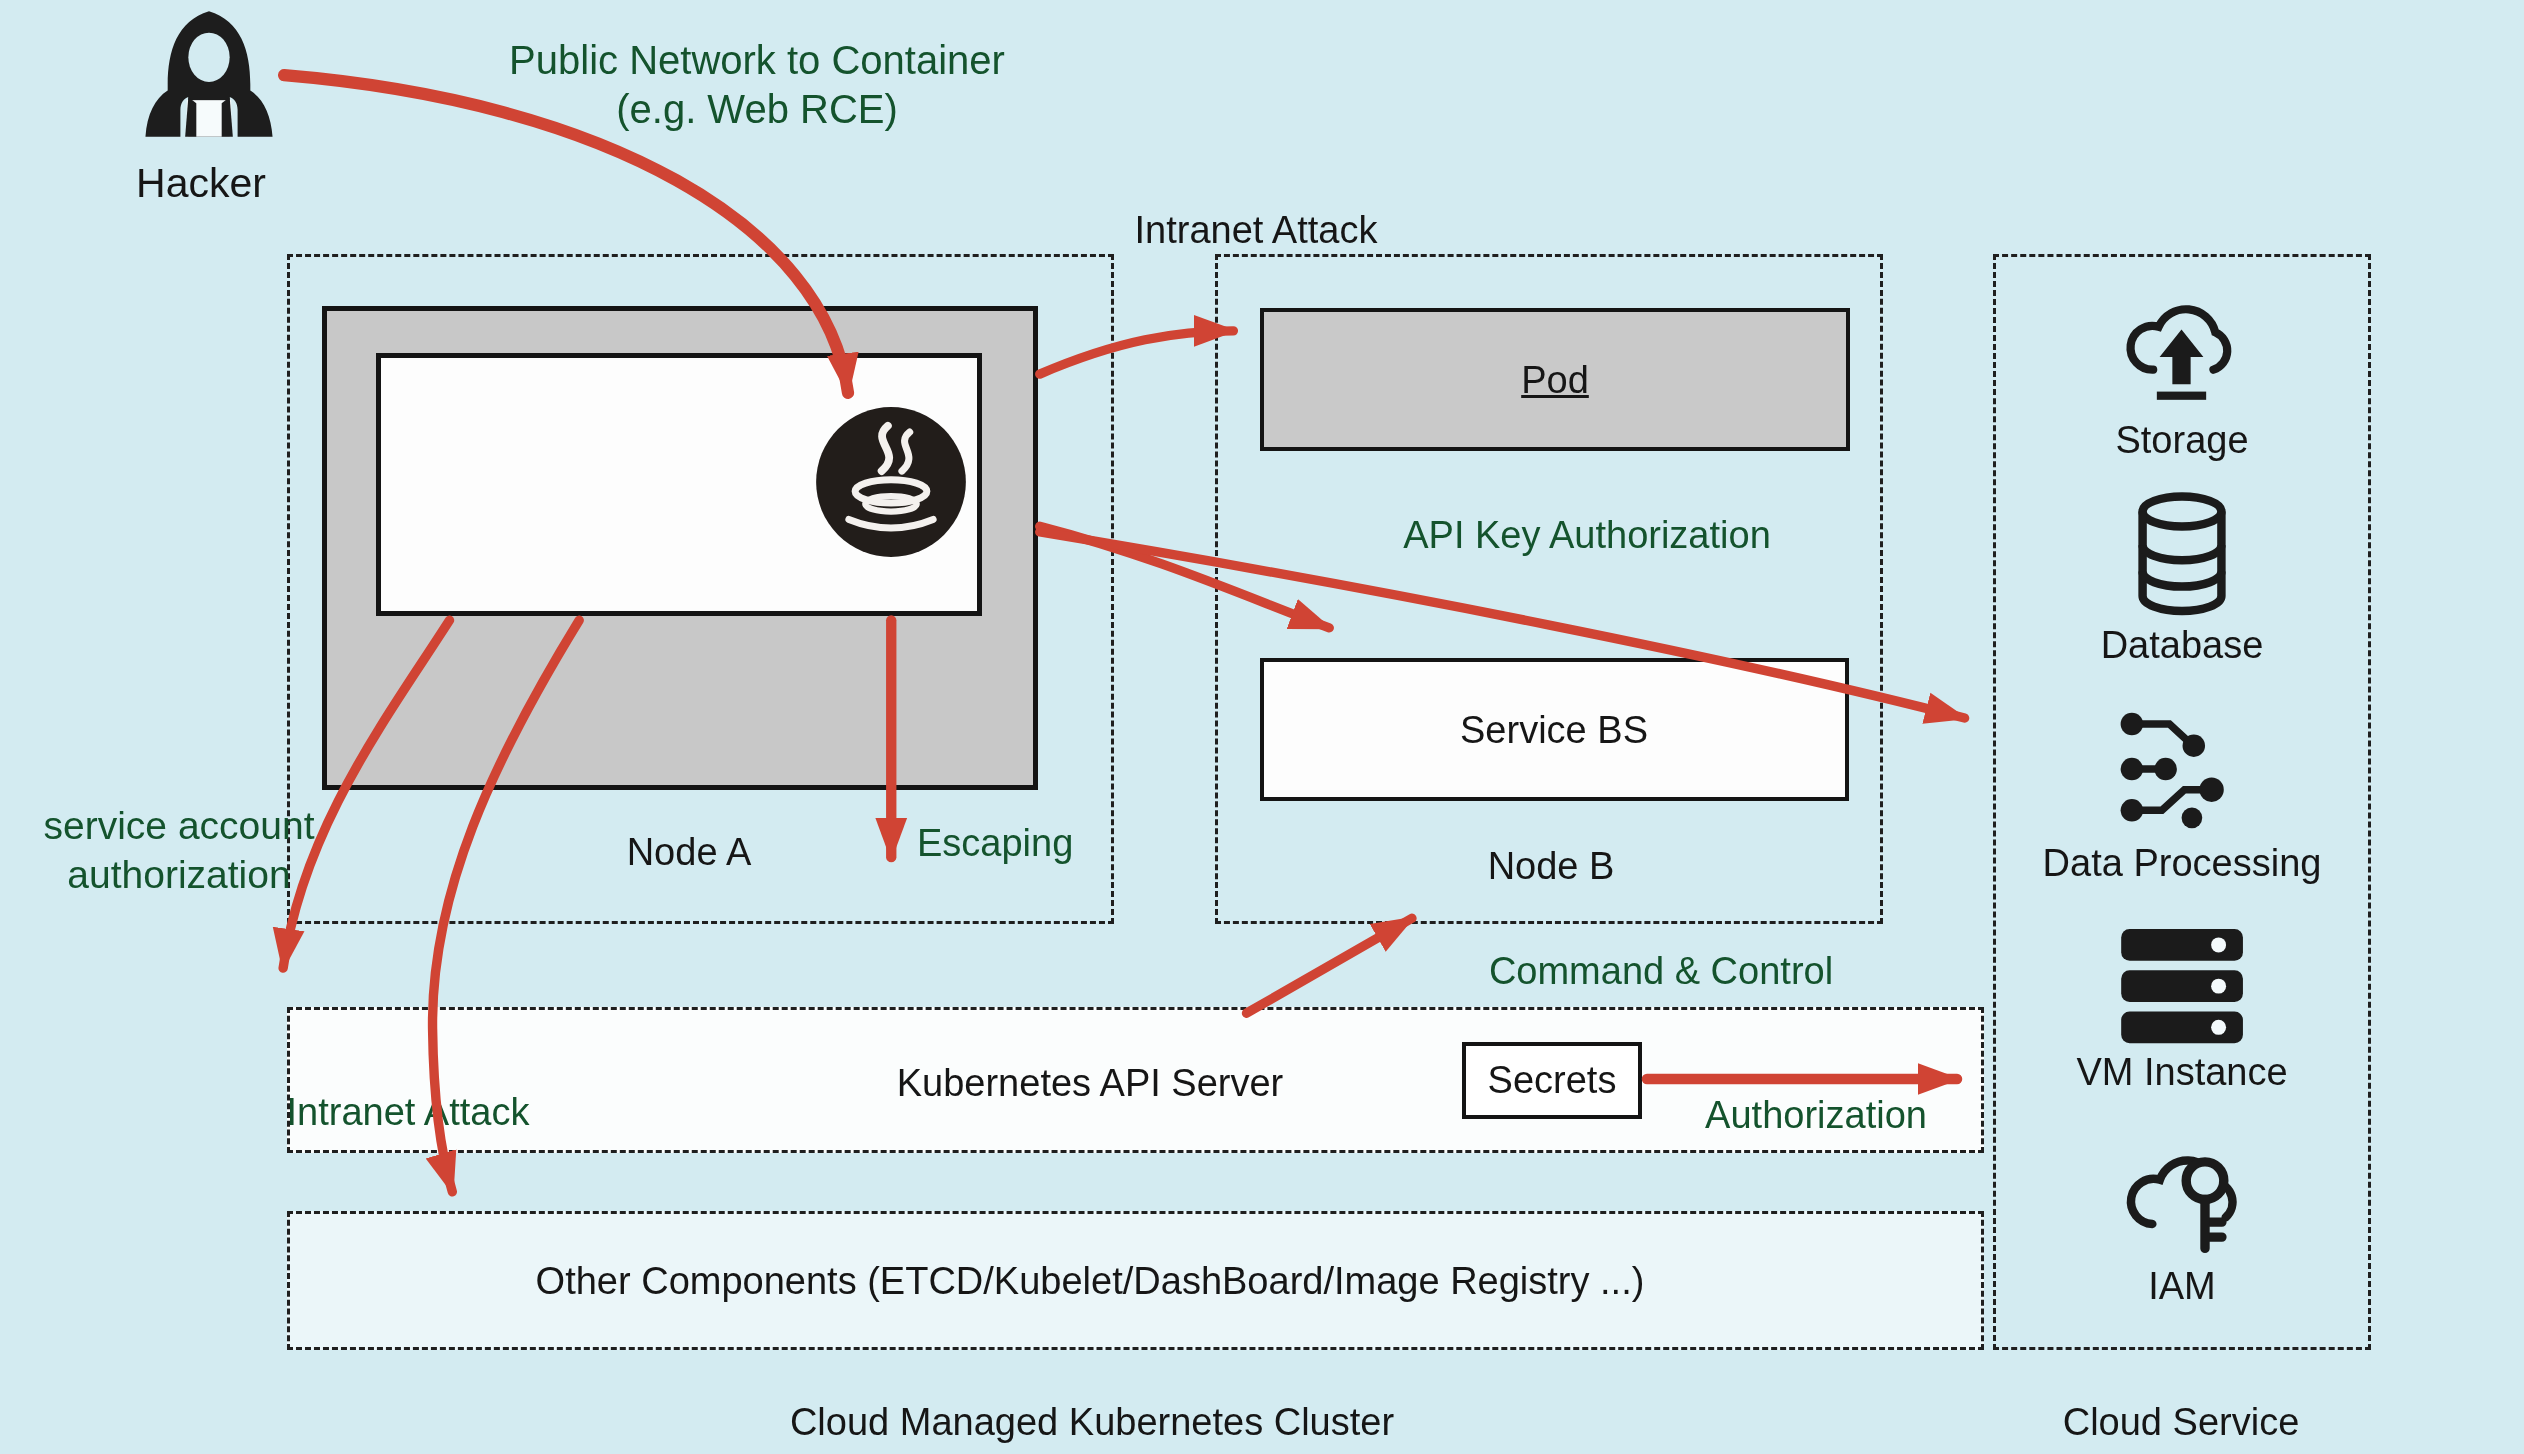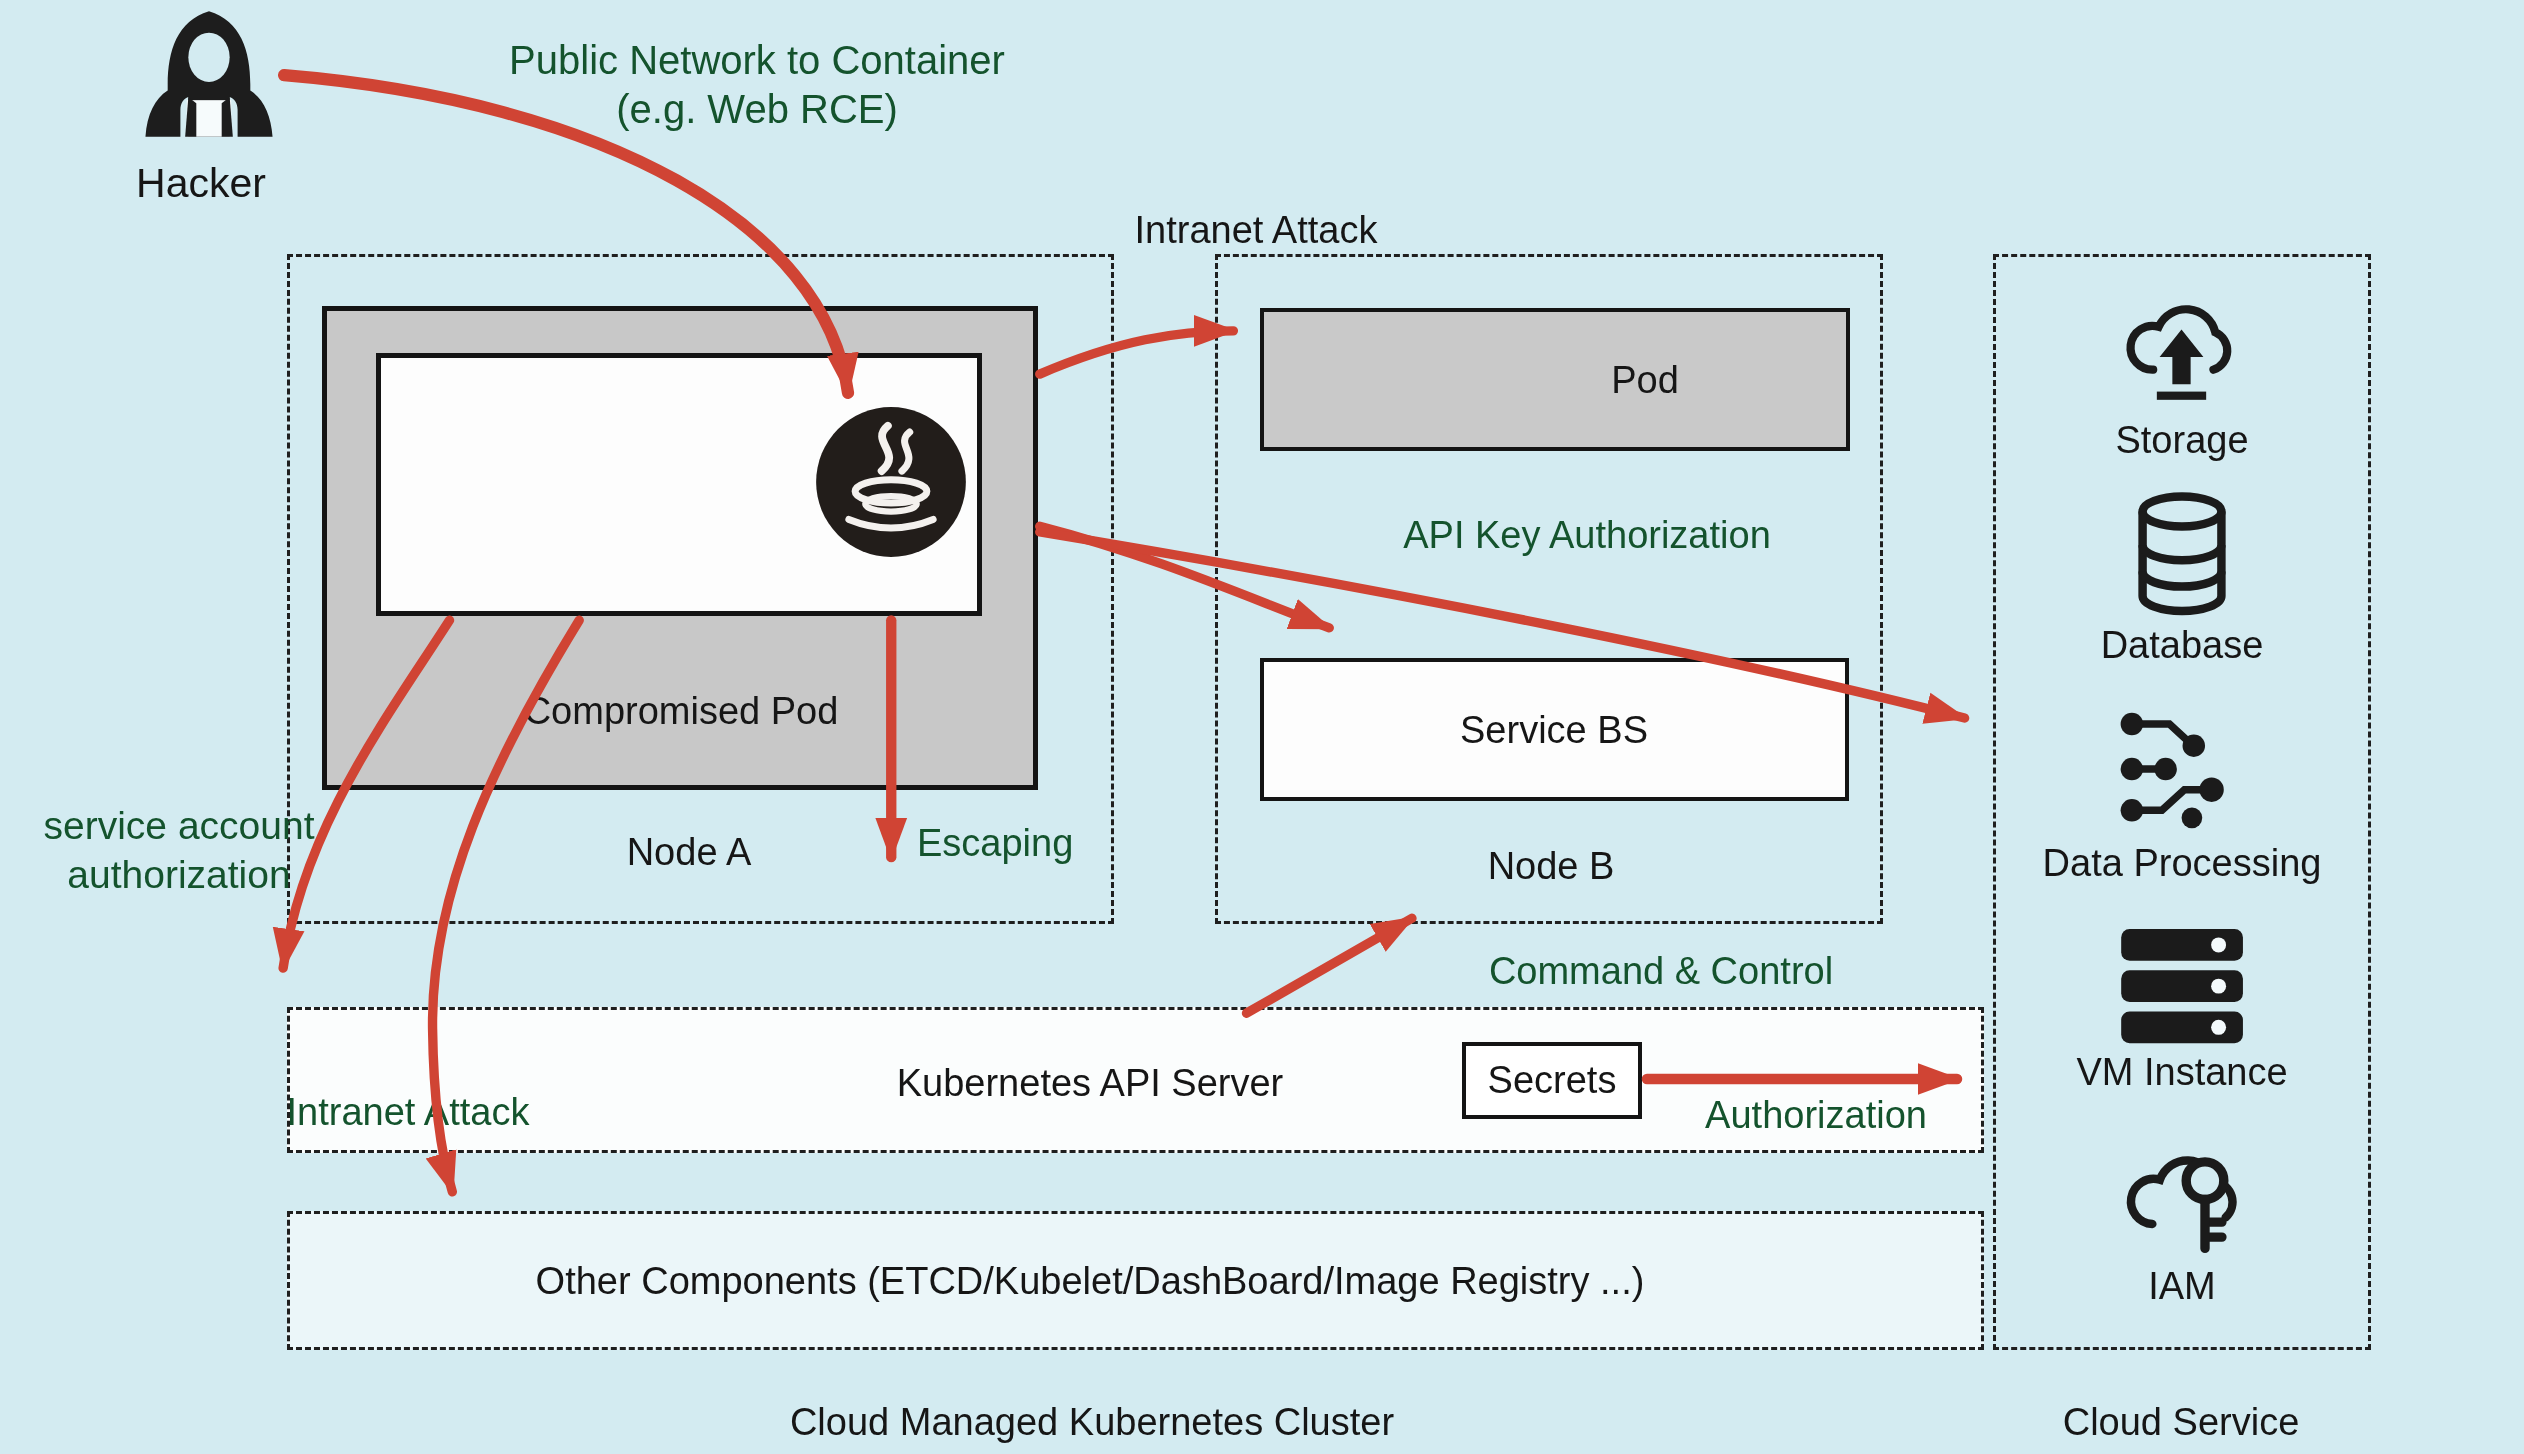--- a/index.html
+++ b/index.html
@@ -49,26 +49,25 @@
     <svg width="156" height="156" viewBox="0 0 200 200">
       <circle cx="100" cy="100" r="96" fill="#221d1a"></circle>
       <path d="M96 28 C72 48 116 62 88 86" fill="none" stroke="#f4f1ee" stroke-width="10" stroke-linecap="round"></path>
       <path d="M124 36 C104 52 138 64 114 86" fill="none" stroke="#f4f1ee" stroke-width="9" stroke-linecap="round"></path>
       <ellipse cx="100" cy="112" rx="46" ry="15" fill="none" stroke="#f4f1ee" stroke-width="9"></ellipse>
       <ellipse cx="100" cy="128" rx="33" ry="10" fill="none" stroke="#f4f1ee" stroke-width="8"></ellipse>
       <path d="M46 148 Q100 170 154 148" fill="none" stroke="#f4f1ee" stroke-width="9" stroke-linecap="round"></path>
     </svg>
   </div>
 
-  <div class="abs lbl center" style="left:681px;top:688px;">Compromised Pod</div>
   <div class="abs lbl center" style="left:689px;top:829px;">Node A</div>
 
   <div class="abs dashed" style="left:1215px;top:254px;width:668px;height:670px;"></div>
   <div class="abs solidbox" style="left:1260px;top:308px;width:590px;height:143px;background:#c9c9c9;border-width:4.7px;"></div>
-  <div class="abs lbl center" style="left:1645px;top:357px;">Pod</div>
+  <div class="abs lbl center" style="left:1555px;top:357px;text-decoration:underline;">Pod</div>
   <div class="abs solidbox" style="left:1260px;top:658px;width:589px;height:143px;background:#fdfdfd;border-width:4.7px;"></div>
   <div class="abs lbl center" style="left:1554px;top:707px;">Service BS</div>
   <div class="abs lbl center" style="left:1551px;top:843px;">Node B</div>
 
   <div class="abs lbl red center" style="left:1587px;top:512px;">API Key Authorization</div>
   <div class="abs center red" style="left:179px;top:802px;font-size:39px;line-height:1.25;white-space:nowrap;">
     <div>service account</div>
     <div>authorization</div>
   </div>
   <div class="abs lbl red" style="left:917px;top:820px;">Escaping</div>

